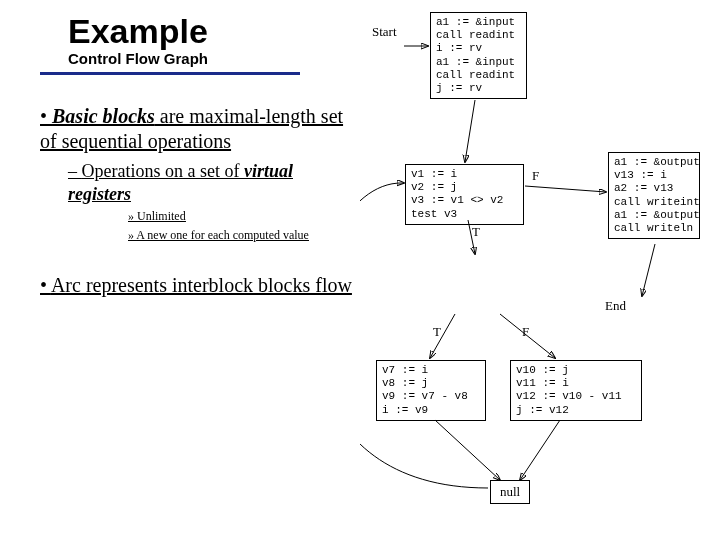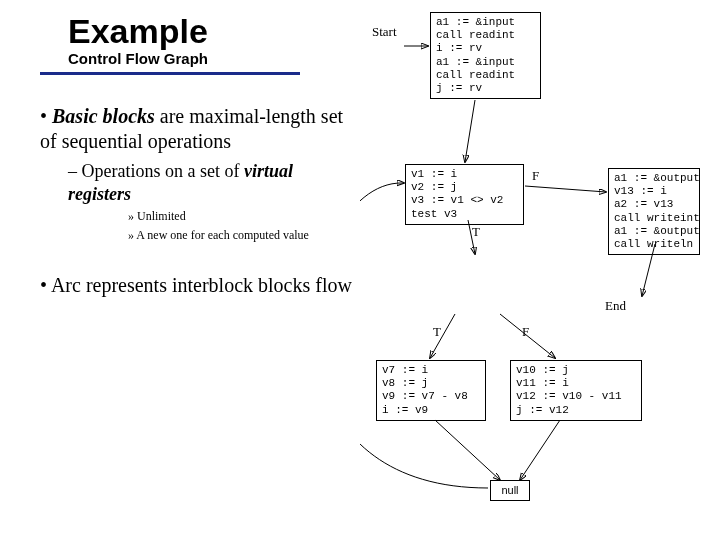--- a/index.html
+++ b/index.html
@@ -1,21 +1,21 @@
 <!DOCTYPE html>
 <html><head>
 <meta charset="utf-8">
 <style>
   * { box-sizing: border-box; margin: 0; padding: 0; }
   body { width: 720px; height: 540px; font-family: "Times New Roman", serif; background: #fff; position: relative; overflow: hidden; }
   .title { position: absolute; left: 68px; top: 12px; font: bold 34px Arial, sans-serif; }
   .subtitle { position: absolute; left: 68px; top: 50px; font: bold 15px Arial, sans-serif; text-align: center; }
   .hr { position: absolute; left: 40px; top: 72px; width: 260px; height: 3px; background: #1a2b8a; }
   .content { position: absolute; left: 40px; top: 104px; width: 320px; font-size: 20px; line-height: 1.25; }
-  .content ul { list-style: none; }
+  .content ul { list-style: none; text-decoration: underline; }
   .b1 { margin-left: 0; margin-bottom: 10px; }
   .b1::before { content: "• "; }
   .b1 .emph { font-style: italic; font-weight: bold; }
   .b2 { margin-left: 28px; font-size: 18px; margin-top: 6px; }
   .b2::before { content: "– "; }
   .b2 .emph { font-style: italic; }
   .b3 { margin-left: 60px; font-size: 12px; margin-top: 4px; }
   .b3::before { content: "» "; }
   .spacer { height: 20px; }
   .diagram { position: absolute; left: 360px; top: 8px; width: 356px; height: 530px; }
@@ -48,33 +48,33 @@
     </li>
     <li class="spacer" style="list-style:none"></li>
     <li class="b1" style="font-weight:normal">
       <span>Arc represents interblock blocks flow</span>
     </li>
   </ul>
 </div>
 
 <div class="diagram">
   <div class="lbl" style="left:12px; top:16px">Start</div>
-  <div class="node" style="left:70px; top:4px; width:111px">a1 := &amp;input
+  <div class="node" style="left:70px; top:4px; width:97px">a1 := &amp;input
 call readint
 i := rv
 a1 := &amp;input
 call readint
 j := rv</div>
 
   <div class="node" style="left:45px; top:156px; width:119px">v1 := i
 v2 := j
 v3 := v1 &lt;&gt; v2
 test v3</div>
   <div class="lbl" style="left:172px; top:160px">F</div>
-  <div class="node" style="left:248px; top:160px; width:92px">a1 := &amp;output
+  <div class="node" style="left:248px; top:144px; width:92px">a1 := &amp;output
 v13 := i
 a2 := v13
 call writeint
 a1 := &amp;output
 call writeln</div>
 
   <div class="lbl" style="left:112px; top:216px">T</div>
   <div class="lbl" style="left:245px; top:290px">End</div>
 
   <div class="lbl" style="left:73px; top:316px">T</div>
@@ -82,21 +82,21 @@
 
   <div class="node" style="left:16px; top:352px; width:110px">v7 := i
 v8 := j
 v9 := v7 - v8
 i := v9</div>
   <div class="node" style="left:150px; top:352px; width:132px">v10 := j
 v11 := i
 v12 := v10 - v11
 j := v12</div>
 
-  <div class="node" style="left:130px; top:472px; width:40px; text-align:center; font-family:Liberation Sans, sans-serif; font-size:11px">null</div>
+  <div class="node" style="left:130px; top:472px; width:40px; text-align:center; font-family:Liberation Serif, serif; font-size:13px">null</div>
 
   <svg class="arrows">
     <defs>
       <marker id="ah" markerWidth="8" markerHeight="8" refX="7" refY="3" orient="auto">
         <path d="M0,0 L8,3 L0,6 Z" class="arrowhead"></path>
       </marker>
     </defs>
 
     <line x1="44" y1="38" x2="68" y2="38" marker-end="url(#ah)"></line>
 

